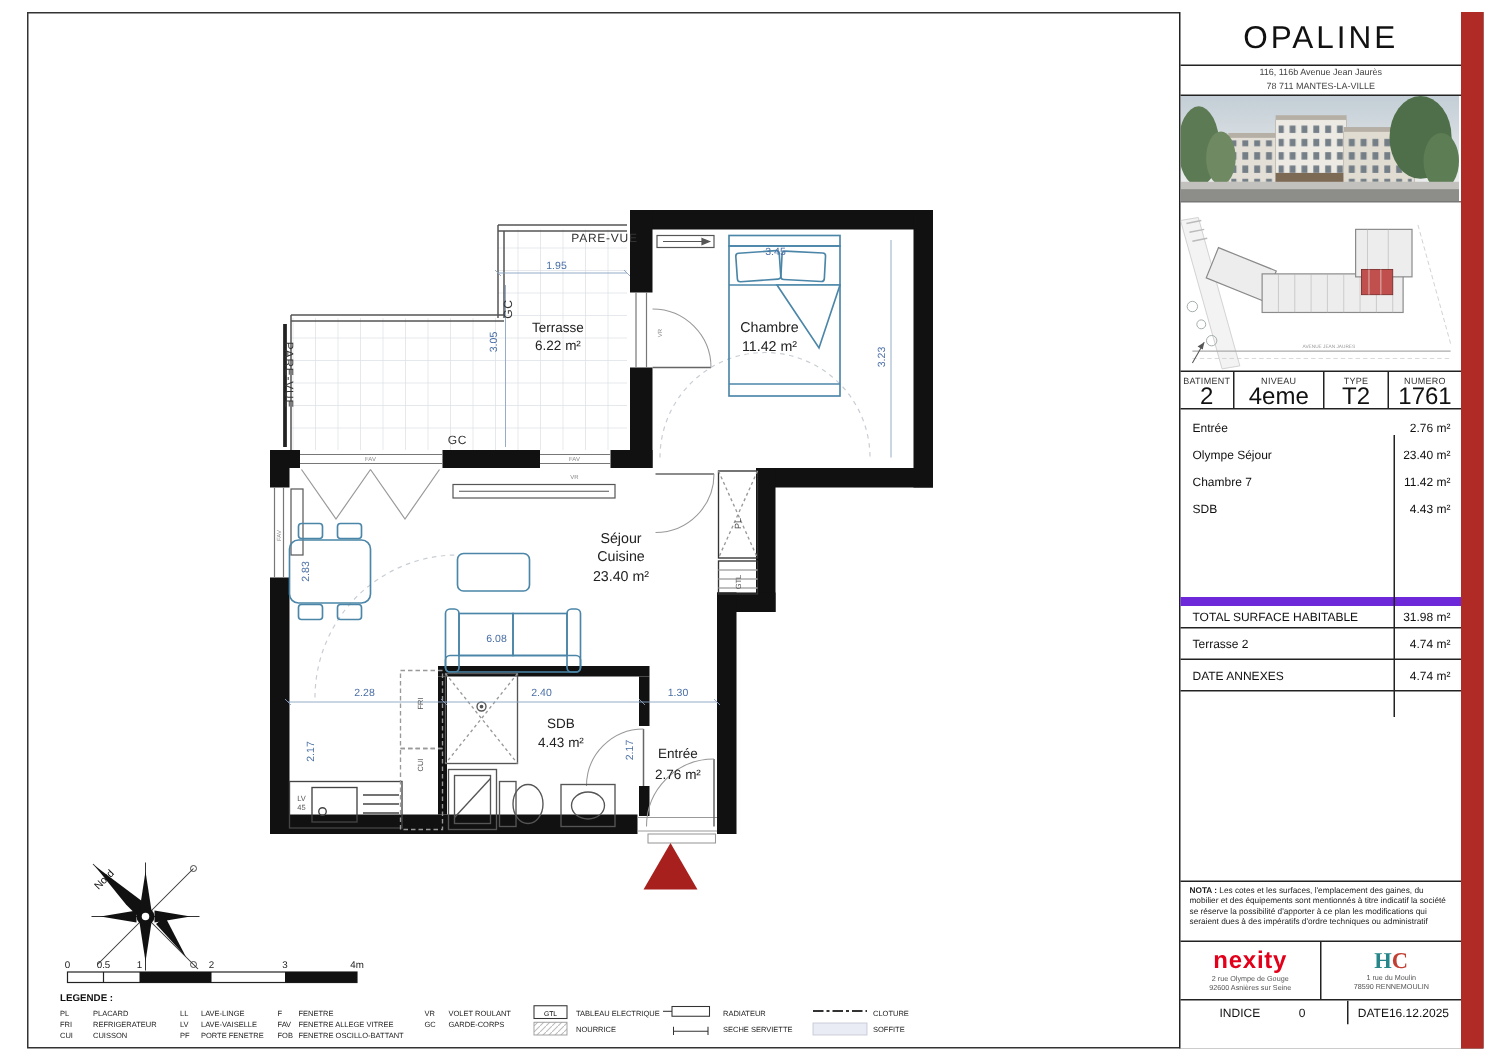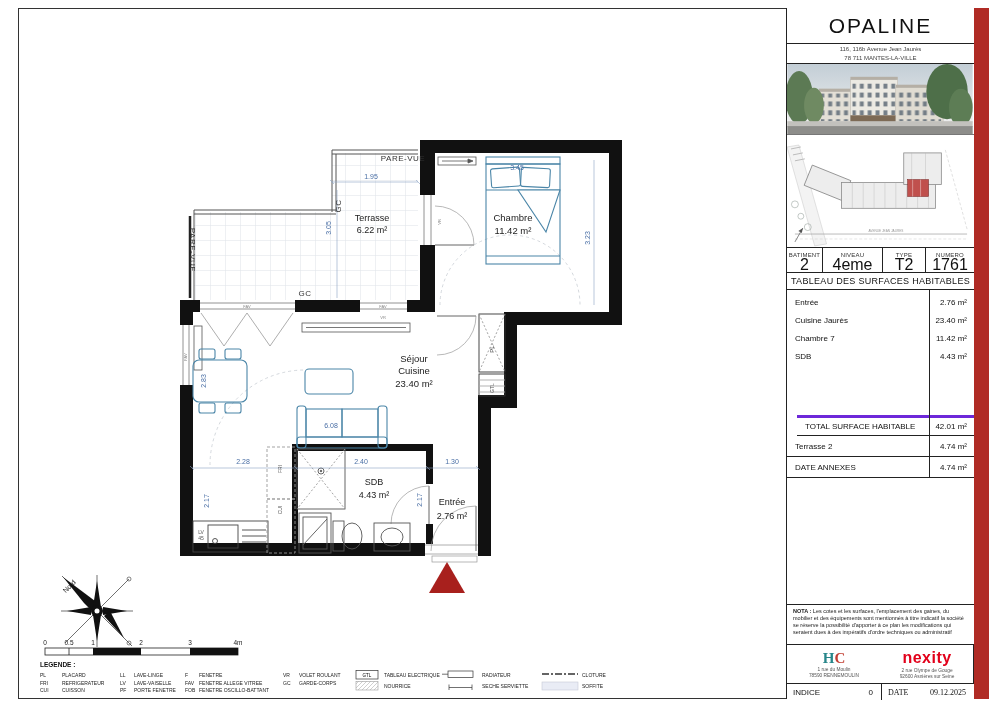--- a/index.html
+++ b/index.html
@@ -35,34 +35,34 @@
   .s-unit{height:25px;display:grid;grid-template-columns:36px 60px 43px 48px;grid-template-rows:10px 14px;}
   .uh{font-size:6px;color:#333;display:flex;align-items:flex-end;justify-content:center;border-right:1px solid #222;letter-spacing:.2px;}
   .uv{font-size:16px;color:#111;display:flex;align-items:center;justify-content:center;border-right:1px solid #222;}
   .uh:nth-child(4),.uv:last-child{border-right:none;}
   .s-title{height:17px;display:flex;align-items:center;justify-content:center;font-size:9px;color:#111;letter-spacing:.3px;}
   .s-list{height:125px;padding-top:3px;}
   .srow{height:18px;display:flex;align-items:center;justify-content:space-between;padding:0 7px 0 8px;font-size:8px;color:#111;}
   .vdiv{position:absolute;left:142px;top:282px;height:188px;border-left:1px solid #222;width:0;}
   .trow{height:21px;display:flex;align-items:center;justify-content:space-between;
     padding:0 7px 0 8px;font-size:8px;color:#111;border-bottom:1px solid #222;box-sizing:border-box;}
-  .bt{border-top:3px solid #6d28d9;margin-left:10px;}
+  .bt{border-top:6px solid #6d28d9;}
   .s-empty{height:126px;}
   .s-nota{height:41px;border-top:1px solid #222;border-bottom:1px solid #222;padding:3px 6px;
     font-size:5.5px;line-height:1.3;color:#222;}
   .s-logos{height:39px;display:grid;grid-template-columns:94px 93px;border-bottom:1px solid #222;box-sizing:border-box;}
   .lcell{display:flex;flex-direction:column;align-items:center;justify-content:center;line-height:1.2;}
   .lcell.rb{border-right:1px solid #222;}
   .nexity{font-size:16px;font-weight:bold;color:#e2001a;letter-spacing:.5px;}
   .laddr{font-size:4.8px;color:#555;text-align:center;line-height:1.25;}
   .hc{font-family:"Liberation Serif",serif;font-size:15px;font-weight:bold;}
   .hc .h{color:#27868a;}  .hc .c{color:#c23f33;}
   .s-ind{height:16px;display:flex;font-size:8px;color:#111;}
-  .ihalf{width:94px;display:flex;align-items:center;justify-content:space-between;padding:0 8px 0 6px;box-sizing:border-box;}
-  .ihalf.l2{border-left:1px solid #222;width:93px;font-family:Liberation Serif, serif;}
+  .ihalf{width:94px;display:flex;align-items:center;justify-content:space-between;padding:0 8px 0 6px;box-sizing:border-box;margin-left:20px;}
+  .ihalf.l2{border-left:1px solid #222;width:93px;}
   .redbar{position:absolute;left:974px;top:8px;width:15px;height:691px;background:#b02b25;}
 </style>
 </head>
 <body>
 
 <div class="sheet">
 <div class="frame"></div>
 
 <svg id="plan-svg" width="786" height="706" viewBox="0 0 786 706">
   <defs>
@@ -446,72 +446,71 @@
   <div class="sec s-unit bb">
     <div class="uh">BATIMENT</div>
     <div class="uh">NIVEAU</div>
     <div class="uh">TYPE</div>
     <div class="uh" style="border-right:none">NUMERO</div>
     <div class="uv">2</div>
     <div class="uv">4eme</div>
     <div class="uv">T2</div>
     <div class="uv" style="border-right:none">1761</div>
   </div>
-  <div class="sec s-title bb">TABLEAU DES SURFACES HABITABLES</div>
   <div class="sec s-list">
     <div class="srow">
       <span>Entrée</span>
       <span>2.76 m²</span>
     </div>
     <div class="srow">
-      <span>Cuisine Jaurès</span>
+      <span>Olympe Séjour</span>
       <span>23.40 m²</span>
     </div>
     <div class="srow">
       <span>Chambre 7</span>
       <span>11.42 m²</span>
     </div>
     <div class="srow">
       <span>SDB</span>
       <span>4.43 m²</span>
     </div>
   </div>
   <div class="trow bt">
     <span>TOTAL SURFACE HABITABLE</span>
-    <span>42.01 m²</span>
+    <span>31.98 m²</span>
   </div>
   <div class="trow">
     <span>Terrasse 2</span>
     <span>4.74 m²</span>
   </div>
   <div class="trow">
     <span>DATE ANNEXES</span>
     <span>4.74 m²</span>
   </div>
   <div class="sec s-empty"></div>
   <div class="sec s-nota"><b>NOTA :</b><span> Les cotes et les surfaces, l'emplacement des gaines, du mobilier et des équipements sont mentionnés à titre indicatif la société se réserve la possibilité d'apporter à ce plan les modifications qui seraient dues à des impératifs d'ordre techniques ou administratif</span></div>
   <div class="sec s-logos">
+    <div class="lcell rb">
+      <span class="nexity">nexity</span>
+      <span class="laddr">2 rue Olympe de Gouge</span>
+      <span class="laddr">92600 Asnières sur Seine</span>
+    </div>
     <div class="lcell">
       <span class="hc"><span class="h">H</span><span class="c">C</span></span>
       <span class="laddr">1 rue du Moulin</span>
       <span class="laddr">78590 RENNEMOULIN</span>
     </div>
-    <div class="lcell rb">
-      <span class="nexity">nexity</span>
-      <span class="laddr">2 rue Olympe de Gouge</span>
-      <span class="laddr">92600 Asnières sur Seine</span>
-    </div>
   </div>
   <div class="sec s-ind">
     <div class="ihalf">
       <span>INDICE</span>
       <span>0</span>
     </div>
     <div class="ihalf l2">
       <span>DATE</span>
-      <span>09.12.2025</span>
+      <span>16.12.2025</span>
     </div>
   </div>
   <div class="vdiv"></div>
 </div>
 
 <div class="redbar"></div>
 </div>
 
 </body></html>

